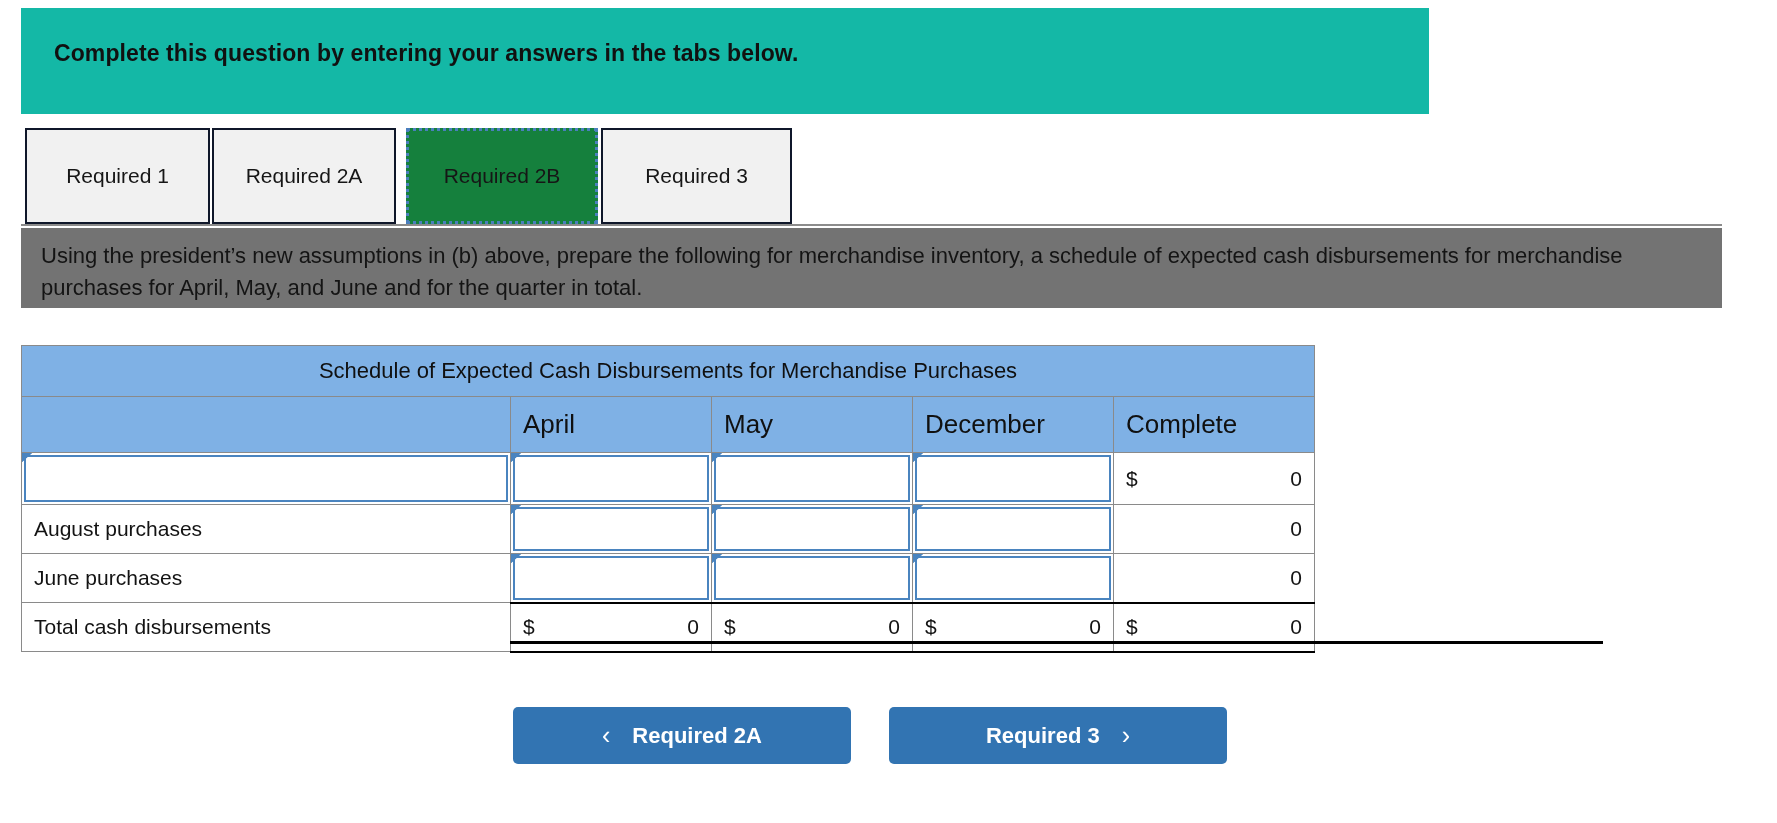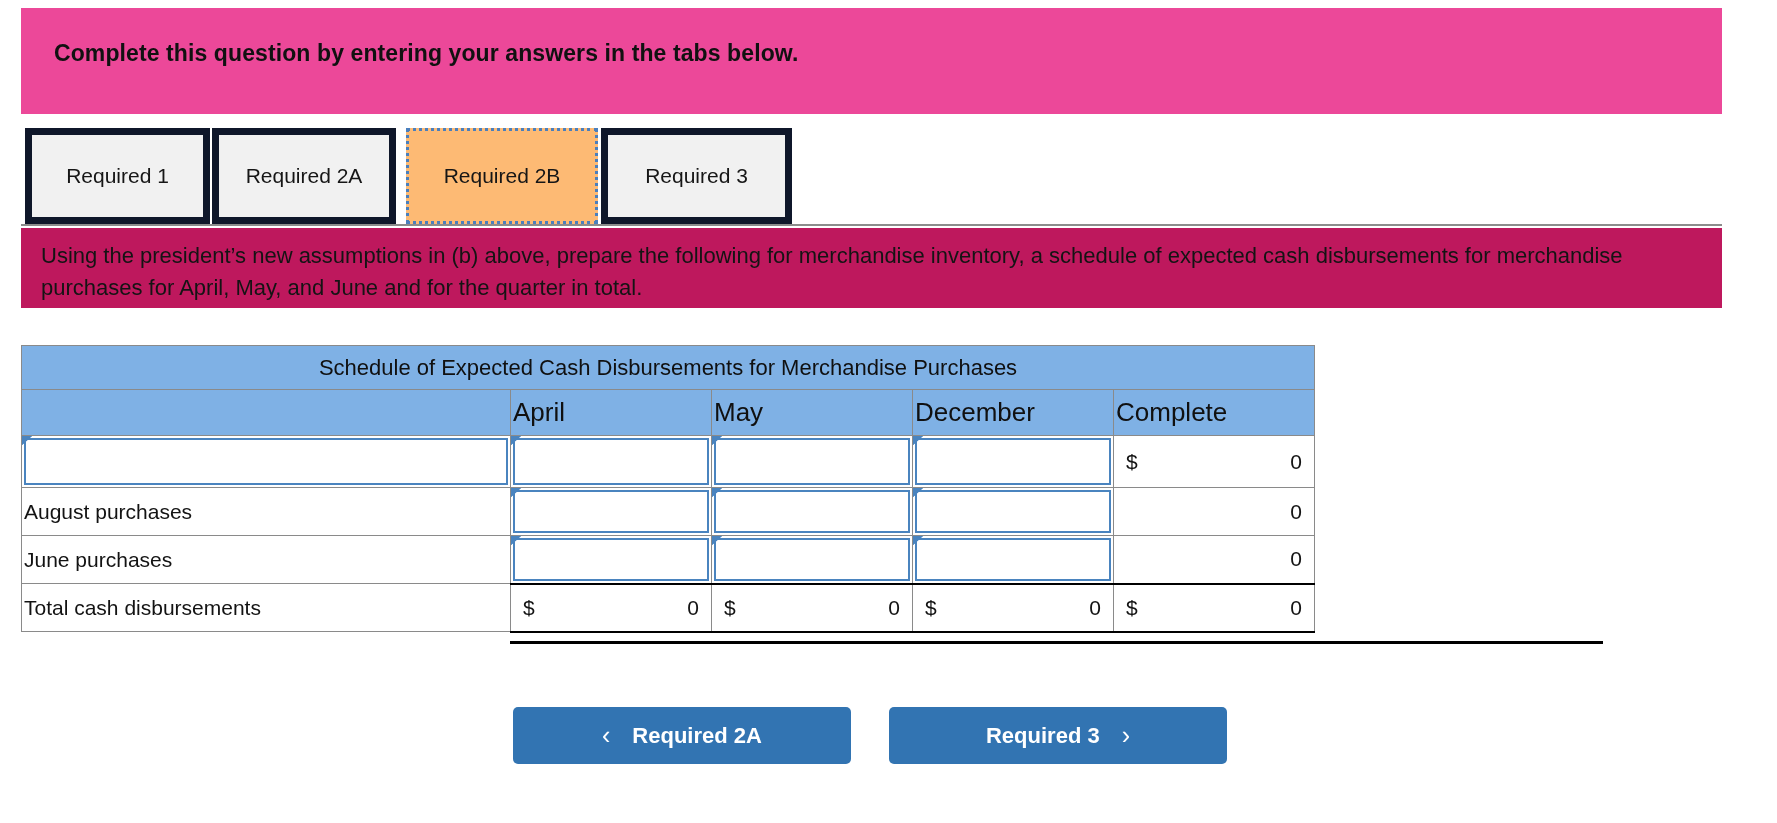--- a/index.html
+++ b/index.html
@@ -14,23 +14,23 @@
     color: #000000;
     overflow: hidden;
     position: relative;
   }
 
   
   .banner {
     position: absolute;
     left: 21px;
     top: 8px;
-    width: 1701px;
+    width: 1408px;
     height: 106px;
-    background: #ec4899;
+    background: #14b8a6;
     box-sizing: border-box;
   }
   .banner-text {
     position: absolute;
     left: 33px;
     top: 32px;
     font-size: 23px;
     font-weight: bold;
     letter-spacing: .1px;
     color: #111111;
@@ -52,46 +52,46 @@
     width: 1701px;
     height: 2px;
     background: #8c8c8c;
   }
   .tab {
     position: absolute;
     top: 4px;
     height: 96px;
     box-sizing: border-box;
     background: #f1f1f1;
-    border: 7px solid #0f172a;
+    border: 2px solid #0f172a;
     display: flex;
     align-items: center;
     justify-content: center;
     font-size: 21px;
     color: #161616;
     white-space: nowrap;
   }
   .tab.tab-active {
-    background: #fdba74;
+    background: #15803d;
     border: 3px dotted #4a7fbd;
     z-index: 3;
   }
   .tab-0 { left: 25px;  width: 185px; }
   .tab-1 { left: 212px; width: 184px; }
   .tab-2 { left: 406px; width: 192px; }
   .tab-3 { left: 601px; width: 191px; }
 
   
   .instruction {
     position: absolute;
     left: 21px;
     top: 228px;
     width: 1701px;
     height: 80px;
-    background: #be185d;
+    background: #737373;
     box-sizing: border-box;
     padding: 12px 26px 0 20px;
   }
   .instruction p {
     margin: 0;
     font-size: 22px;
     line-height: 32px;
     color: #141414;
   }
 
@@ -102,21 +102,21 @@
     top: 345px;
   }
   table.sched {
     border-collapse: collapse;
     table-layout: fixed;
     font-size: 20px;
     color: #131313;
   }
   table.sched td, table.sched th {
     border: 1px solid #8a8a8a;
-    padding: 2px;
+    padding: 12px;
     font-weight: normal;
     box-sizing: border-box;
   }
   .col-label  { width: 489px; }
   .col-month  { width: 201px; }
   .col-quarter{ width: 201px; }
 
   .sched-title {
     background: #7fb1e5;
     height: 44px;

